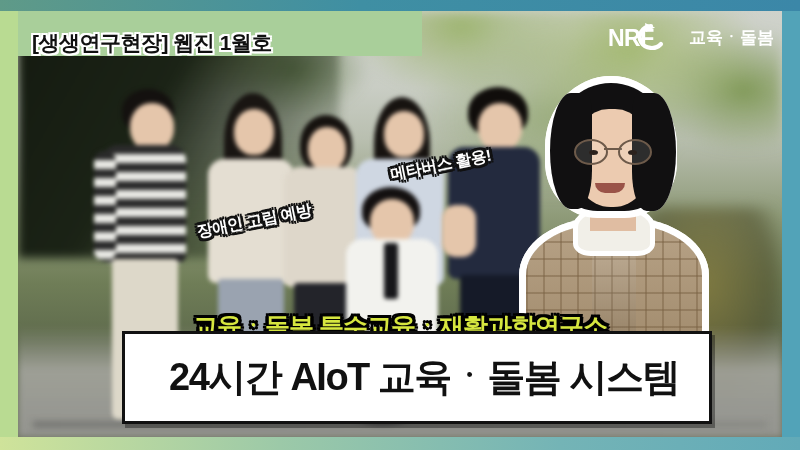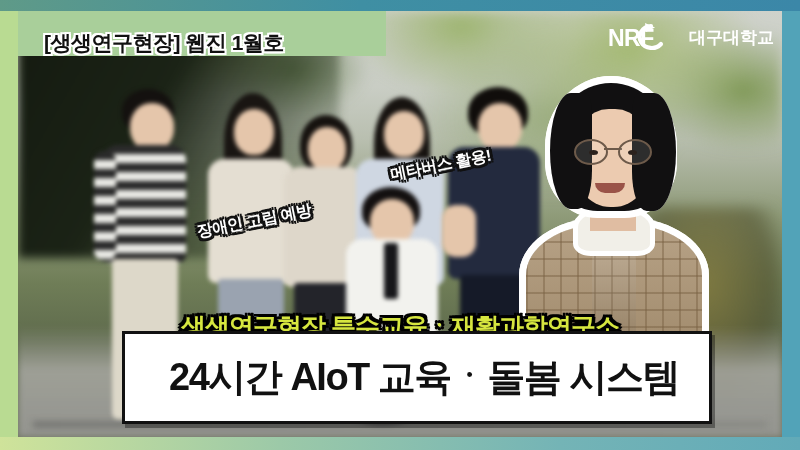--- a/index.html
+++ b/index.html
@@ -122,21 +122,21 @@
   .pr-body{position:absolute;left:8px;top:142px;width:176px;height:120px;
      background:
        repeating-linear-gradient(90deg,rgba(120,96,66,.45) 0 2px,transparent 2px 17px),
        repeating-linear-gradient(0deg,rgba(120,96,66,.45) 0 2px,transparent 2px 17px),
        linear-gradient(180deg,#b7a286,#a28c6e);
      border-radius:42% 42% 6% 6%;box-shadow:0 0 0 7px #fff;}
   .pr-lapel{position:absolute;left:74px;top:150px;width:44px;height:112px;
      background:linear-gradient(180deg,rgba(255,255,255,.16),rgba(0,0,0,.08));border-radius:28% 28% 0 0;}
 
   
-  .banner{position:absolute;left:12px;top:11px;width:350px;height:45px;background:#a9cf9a;padding-left:24px;}
+  .banner{position:absolute;left:0;top:11px;width:422px;height:45px;background:#a9cf9a;}
   .banner-text{position:absolute;left:32px;top:18px;font-size:21px;font-weight:bold;color:#111;
      letter-spacing:-.5px;white-space:nowrap;
      text-shadow:-2px -2px 0 #fff,2px -2px 0 #fff,-2px 2px 0 #fff,2px 2px 0 #fff,
                  0 -2px 0 #fff,0 2px 0 #fff,-2px 0 0 #fff,2px 0 0 #fff;}
 
   
   .logo{position:absolute;right:26px;top:22px;display:flex;align-items:center;gap:9px;justify-content:space-between;}
   .logo svg{display:block;}
   .logo-kr{font-size:17px;font-weight:bold;color:#fff;letter-spacing:0;white-space:nowrap;}
 
@@ -246,36 +246,36 @@
         <div class="lens r">
           <div class="eye r"></div>
         </div>
       </div>
       <div class="mouth"></div>
     </div>
 
     <div class="callout" id="callout-1">장애인 고립 예방</div>
     <div class="callout" id="callout-2">메타버스 활용!</div>
 
-    <div class="subtitle">생생연구현장 특수교육ㆍ재활과학연구소</div>
+    <div class="subtitle">교육ㆍ돌봄 특수교육ㆍ재활과학연구소</div>
   </div>
 
   <div class="banner">
     <div class="banner-text">[생생연구현장] 웹진 1월호</div>
   </div>
 
   <div class="logo">
     <span>
       <svg width="74" height="30" viewBox="0 0 74 30" aria-hidden="true">
         <path d="M45 4 A12 11 0 1 0 55 22" fill="none" stroke="#fff" stroke-width="4.2" stroke-linecap="round"></path>
         <path d="M39 1 L49 5.5 L40 10 Z" fill="#fff"></path>
         <text x="2" y="24" font-family="Liberation Sans, sans-serif" font-size="23" font-weight="bold" fill="#fff" letter-spacing="-0.5">NRF</text>
       </svg>
     </span>
-    <span class="logo-kr">대구대학교</span>
+    <span class="logo-kr">교육ㆍ돌봄</span>
   </div>
 
   <div class="titlebox">
     <div class="title-text">24시간 AIoT 교육ㆍ돌봄 시스템</div>
   </div>
 
   <div class="edge-top"></div>
   <div class="edge-left"></div>
   <div class="edge-right"></div>
   <div class="edge-bottom"></div>

